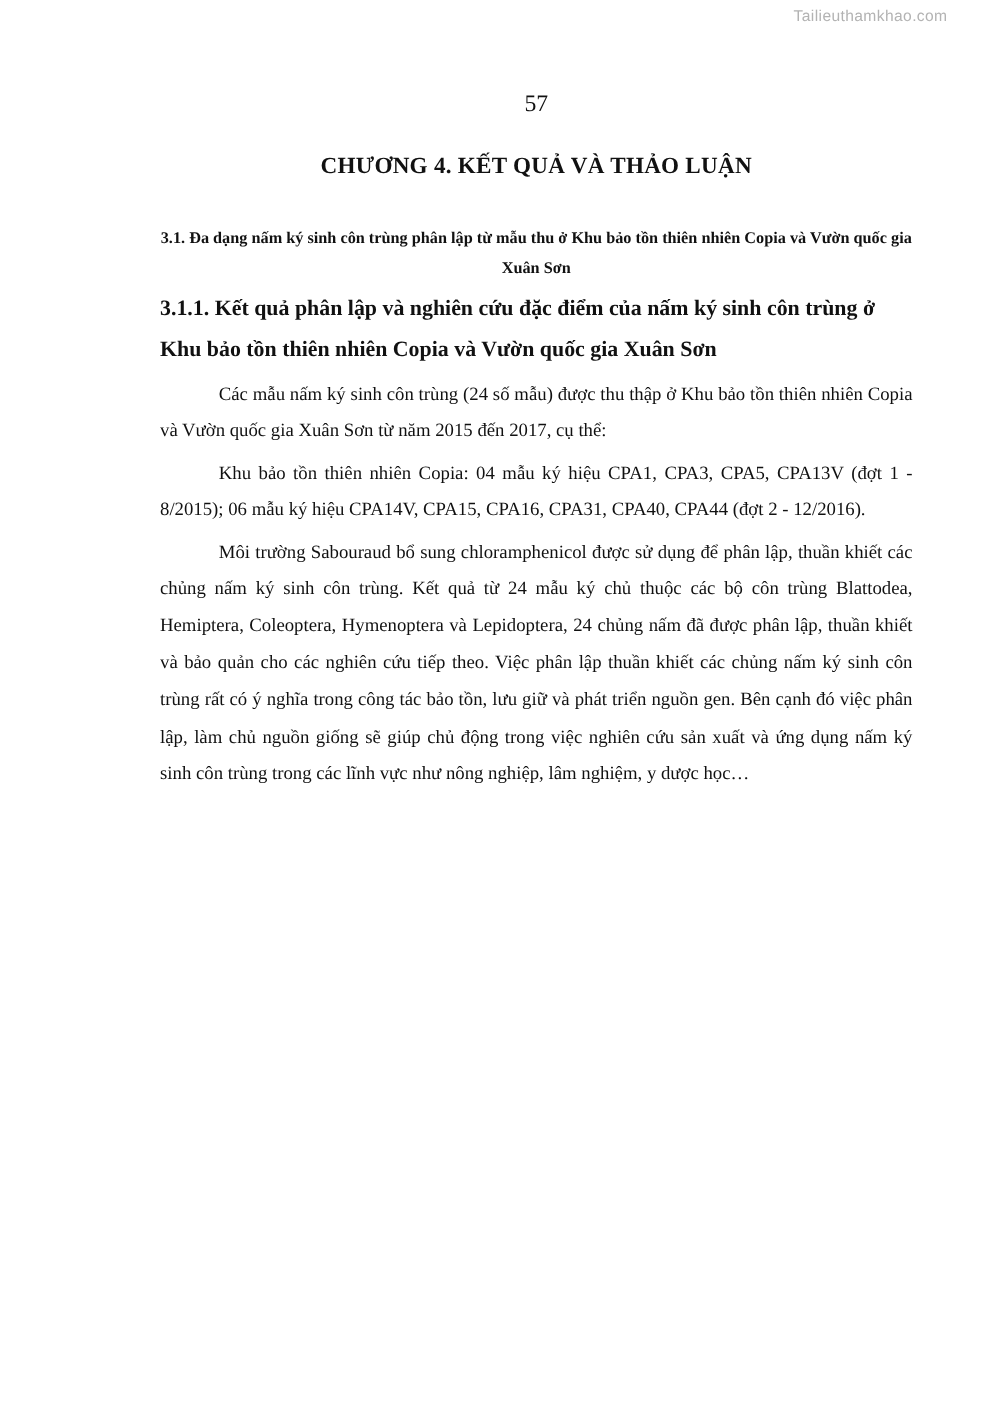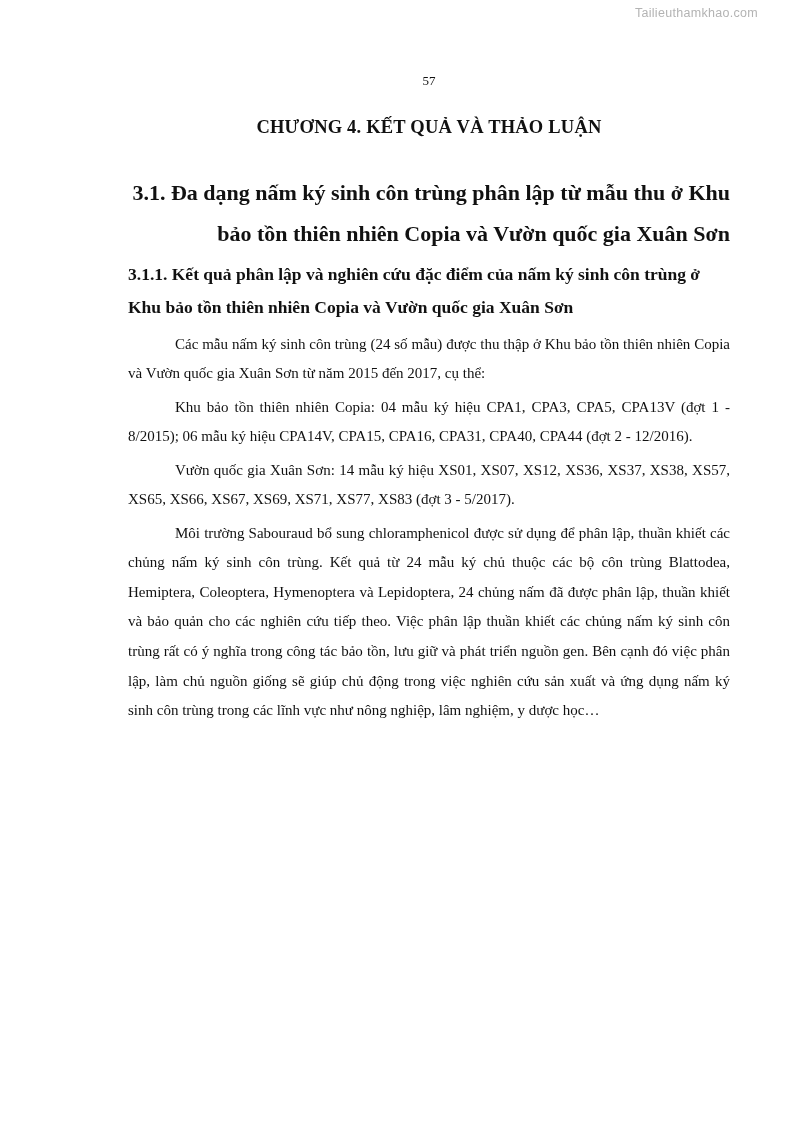--- a/index.html
+++ b/index.html
@@ -29,36 +29,36 @@
   }
   .content {
     position: absolute;
     left: 128px;
     top: 0;
     width: 602px;
   }
   .page-number {
     margin-top: 74px;
     text-align: center;
-    font-size: 13px;
+    font-size: 19px;
     line-height: 1;
   }
   .chapter-title {
     margin-top: 30px;
     text-align: center;
     font-weight: bold;
     font-size: 18.5px;
     letter-spacing: 0.2px;
   }
   .section-heading {
     margin-top: 34px;
     font-weight: bold;
-    font-size: 22px;
+    font-size: 13px;
     line-height: 1.88;
-    text-align: right;
+    text-align: center;
   }
   .subsection-heading {
     margin-top: 3px;
     font-weight: bold;
     font-size: 17.5px;
     line-height: 1.88;
     text-align: left;
   }
   p.body-text {
     margin: 0;
@@ -88,19 +88,18 @@
     <div class="chapter-title">CHƯƠNG 4. KẾT QUẢ VÀ THẢO LUẬN</div>
 
     <div class="section-heading">3.1. Đa dạng nấm ký sinh côn trùng phân lập từ mẫu thu ở Khu bảo tồn thiên nhiên Copia và Vườn quốc gia Xuân Sơn</div>
 
     <div class="subsection-heading">3.1.1. Kết quả phân lập và nghiên cứu đặc điểm của nấm ký sinh côn trùng ở Khu bảo tồn thiên nhiên Copia và Vườn quốc gia Xuân Sơn</div>
 
     <p class="body-text">Các mẫu nấm ký sinh côn trùng (24 số mẫu) được thu thập ở Khu bảo tồn thiên nhiên Copia và Vườn quốc gia Xuân Sơn từ năm 2015 đến 2017, cụ thể:</p>
 
     <p class="body-text">Khu bảo tồn thiên nhiên Copia: 04 mẫu ký hiệu CPA1, CPA3, CPA5, CPA13V (đợt 1 - 8/2015); 06 mẫu ký hiệu CPA14V, CPA15, CPA16, CPA31, CPA40, CPA44 (đợt 2 - 12/2016).</p>
 
-    <p class="body-text">Vườn quốc gia Xuân Sơn: 14 mẫu ký hiệu XS01, XS07, XS12, XS36, XS37, XS38, XS57, XS65, XS66, XS67, XS69, XS71, XS77, XS83 (đợt 3 - 5/2017).</p>
 
 
     <p class="body-text">Môi trường Sabouraud bổ sung chloramphenicol được sử dụng để phân lập, thuần khiết các chủng nấm ký sinh côn trùng. Kết quả từ 24 mẫu ký chủ thuộc các bộ côn trùng Blattodea, Hemiptera, Coleoptera, Hymenoptera và Lepidoptera, 24 chủng nấm đã được phân lập, thuần khiết và bảo quản cho các nghiên cứu tiếp theo. Việc phân lập thuần khiết các chủng nấm ký sinh côn trùng rất có ý nghĩa trong công tác bảo tồn, lưu giữ và phát triển nguồn gen. Bên cạnh đó việc phân lập, làm chủ nguồn giống sẽ giúp chủ động trong việc nghiên cứu sản xuất và ứng dụng nấm ký sinh côn trùng trong các lĩnh vực như nông nghiệp, lâm nghiệm, y dược học…</p>
 
   </div>
 </div>
 
 </body></html>

